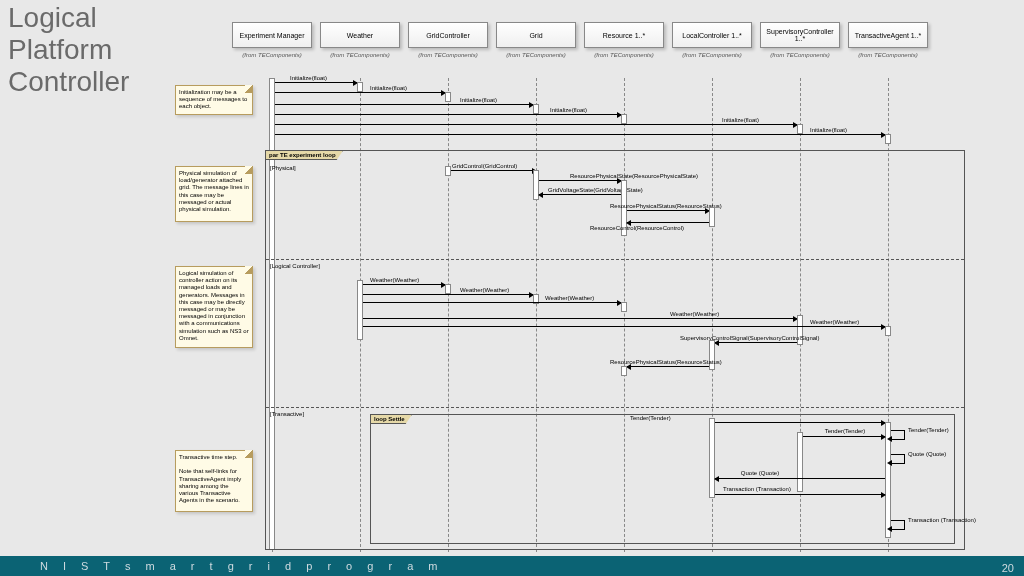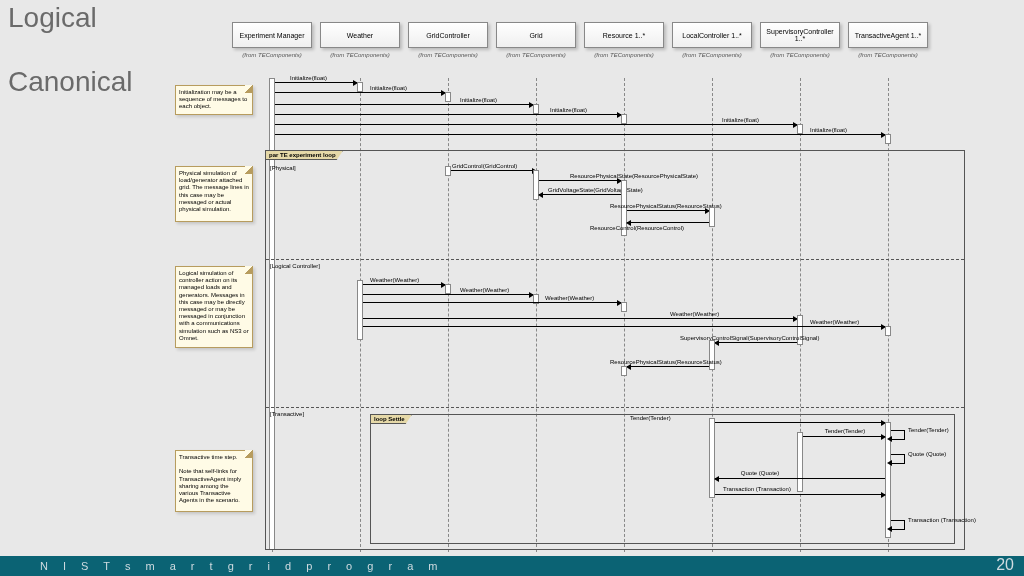--- a/index.html
+++ b/index.html
@@ -1,19 +1,19 @@
 <!DOCTYPE html>
 <html><head>
 <meta charset="utf-8">
 <style>
   *{box-sizing:border-box;margin:0;padding:0}
   html,body{width:1024px;height:576px;font-family:Arial,Helvetica,sans-serif;background:#e8e8e8;overflow:hidden;position:relative}
   .title{position:absolute;left:8px;top:2px;font-size:28px;color:#6a6a6a;font-weight:400;line-height:1.15}
   .footer{position:absolute;left:0;bottom:0;width:1024px;height:20px;background:#0b6374;color:#cfdbe0;letter-spacing:6px;font-size:11px;display:flex;align-items:center;padding-left:40px}
-  .pagenum{position:absolute;right:10px;bottom:2px;color:#cfdbe0;font-size:16px;letter-spacing:0}
+  .pagenum{position:absolute;right:10px;bottom:2px;color:#cfdbe0;font-size:11px;letter-spacing:0}
   .diagram{position:absolute;left:170px;top:22px;width:850px;height:534px}
   .lifeline-head{position:absolute;top:0;width:80px;height:26px;border:1px solid #888;background:linear-gradient(#fff,#efefef);font-size:7px;text-align:center;display:flex;flex-direction:column;justify-content:center;box-shadow:2px 2px 3px rgba(0,0,0,.2)}
   .lifeline-sub{position:absolute;top:30px;width:80px;font-size:6px;font-style:italic;text-align:center;color:#555}
   .lifeline{position:absolute;top:56px;height:474px;border-left:1px dashed #888;width:0}
   .act{position:absolute;width:6px;background:#fff;border:1px solid #888}
   .msg{position:absolute;height:1px;border-top:1px solid #000}
   .msg::after{content:"";position:absolute;right:-1px;top:-3px;border-left:5px solid #000;border-top:3px solid transparent;border-bottom:3px solid transparent}
   .msg.rev::after{left:-1px;right:auto;border-left:none;border-right:5px solid #000}
   .msg-label{position:absolute;font-size:6px;white-space:nowrap;color:#000}
   .note{position:absolute;width:85px;border:1px solid #b79c5e;background:#fffbe6;font-size:6px;padding:3px;line-height:1.2;box-shadow:2px 2px 3px rgba(0,0,0,.15)}
@@ -23,22 +23,22 @@
   .section-label{position:absolute;font-size:6px;color:#000}
   .divider{position:absolute;left:0;right:0;border-top:1px dashed #555}
   .self-loop{position:absolute;width:14px;height:10px;border:1px solid #000;border-left:none}
   .self-loop::after{content:"";position:absolute;left:-4px;bottom:-3px;border-right:5px solid #000;border-top:3px solid transparent;border-bottom:3px solid transparent}
 </style>
 </head>
 <body>
 
 <div class="title">
   <span>Logical</span><br>
-  <br>
-  <span>Canonical</span><br>
+  <span>Platform</span><br>
+  <span>Controller</span><br>
 </div>
 
 <div class="diagram">
 
   <div class="lifeline-head" style="left:62px">
       <span>Experiment Manager</span>
     </div>
   <div class="lifeline-sub" style="left:62px">(from TEComponents)</div>
   <div class="lifeline" style="left:102px"></div>
 

